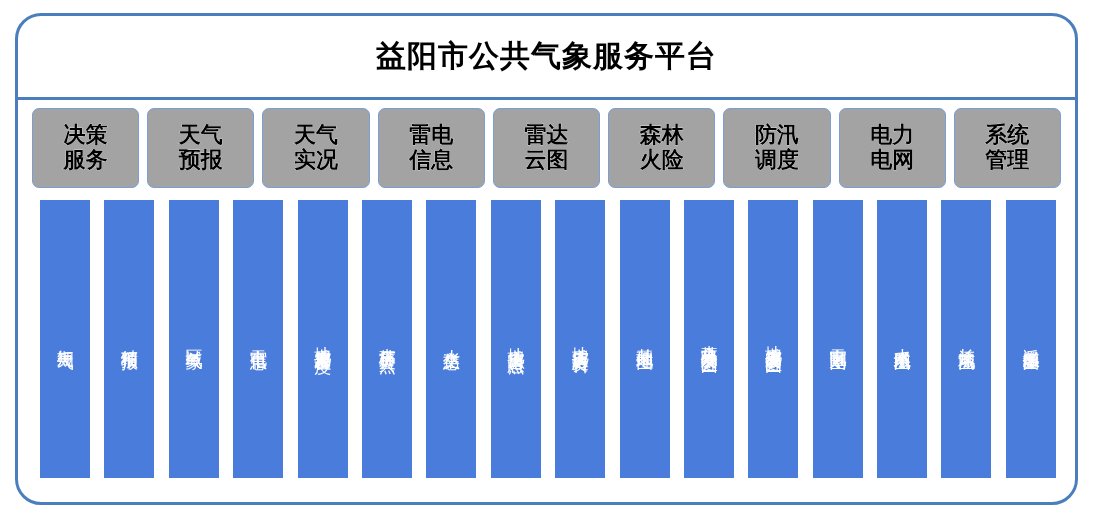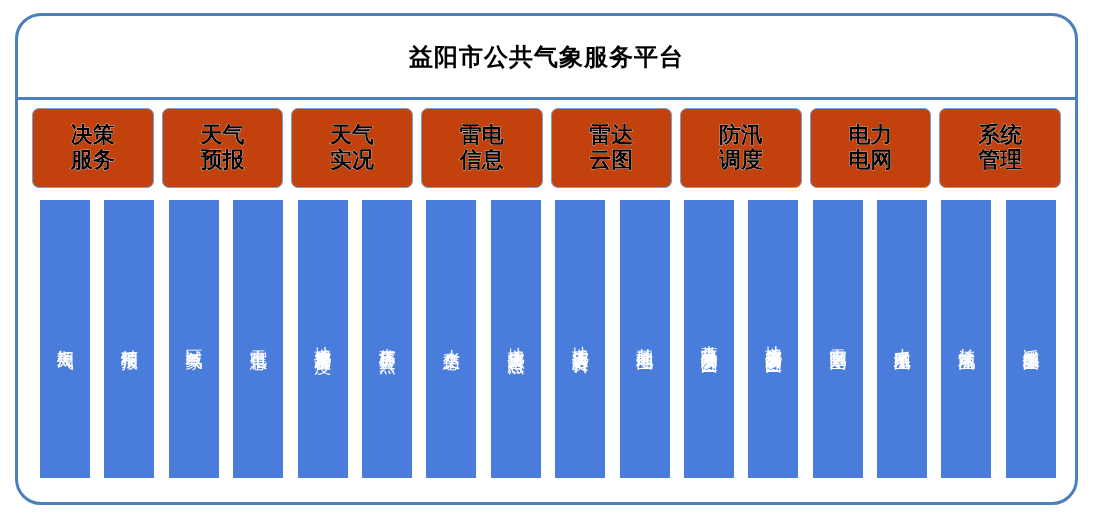--- a/index.html
+++ b/index.html
@@ -31,21 +31,21 @@
     left: 0;
     top: 0;
     width: 100%;
     height: 81px;
     display: flex;
     align-items: center;
     justify-content: center;
   }
 
   #platform-title {
-    font-size: 24px;
+    font-size: 30px;
     font-weight: bold;
     color: #000000;
     letter-spacing: 1px;
     -webkit-text-stroke: 0.6px #ffffff;
     paint-order: stroke fill;
     white-space: nowrap;
   }
 
   #title-divider {
     position: absolute;
@@ -67,21 +67,21 @@
     justify-content: space-between;
     align-items: stretch;
   }
 
   .nav-button {
     flex: 1 1 0;
     margin: 0 4px;
     box-sizing: border-box;
     border: 1px solid #7a9fd4;
     border-radius: 7px;
-    background: #c2410c;
+    background: #a3a3a3;
     display: flex;
     flex-direction: column;
     align-items: center;
     justify-content: center;
     line-height: 1.12;
   }
 
   .nav-label-line {
     font-size: 22px;
     font-weight: bold;
@@ -148,20 +148,24 @@
       </div>
       <div class="nav-button">
         <span class="nav-label-line">雷电</span>
         <span class="nav-label-line">信息</span>
       </div>
       <div class="nav-button">
         <span class="nav-label-line">雷达</span>
         <span class="nav-label-line">云图</span>
       </div>
       <div class="nav-button">
+        <span class="nav-label-line">森林</span>
+        <span class="nav-label-line">火险</span>
+      </div>
+      <div class="nav-button">
         <span class="nav-label-line">防汛</span>
         <span class="nav-label-line">调度</span>
       </div>
       <div class="nav-button">
         <span class="nav-label-line">电力</span>
         <span class="nav-label-line">电网</span>
       </div>
       <div class="nav-button">
         <span class="nav-label-line">系统</span>
         <span class="nav-label-line">管理</span>

